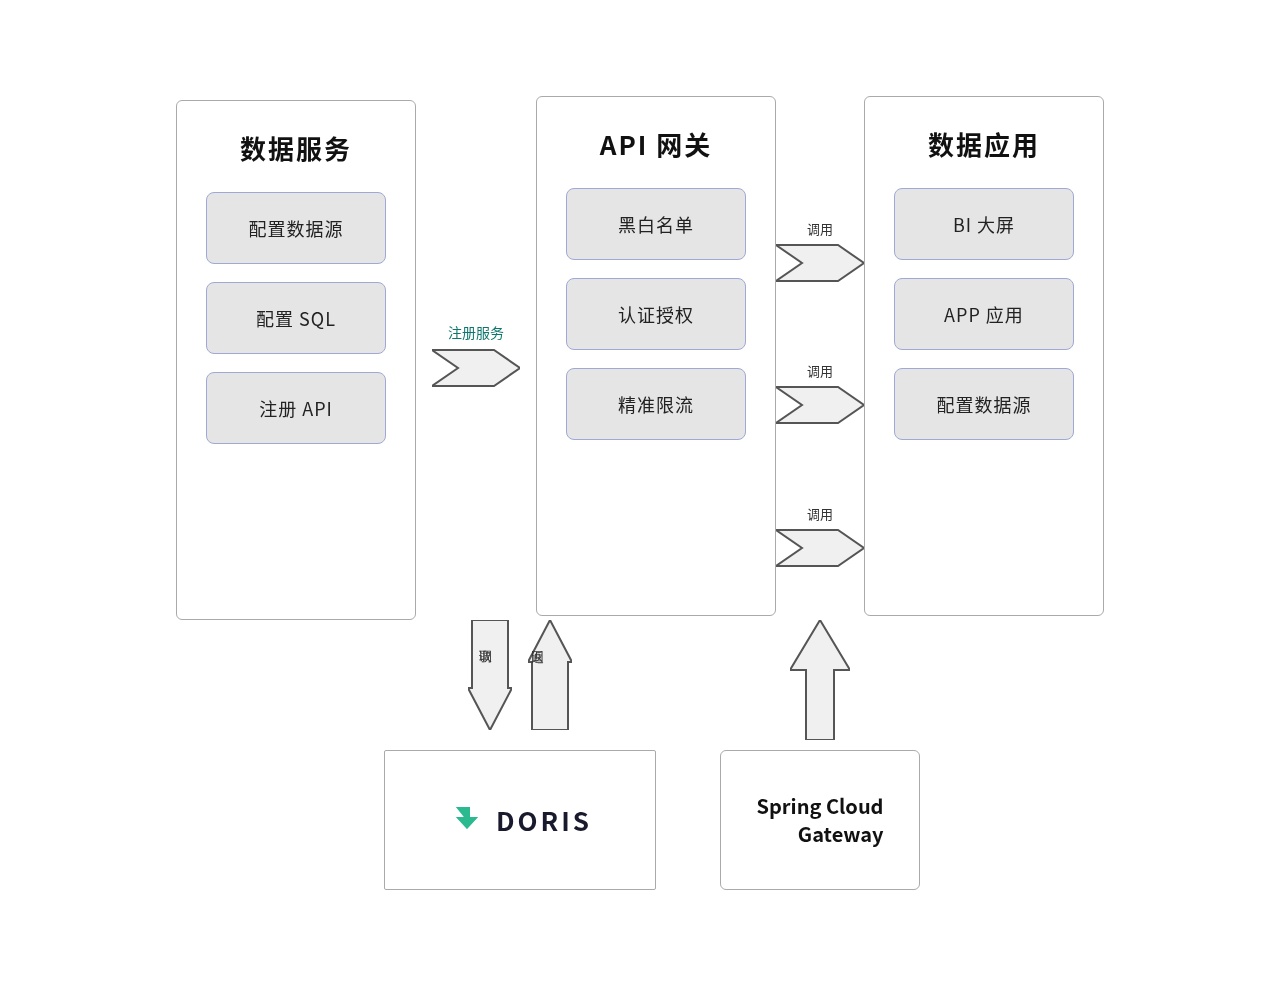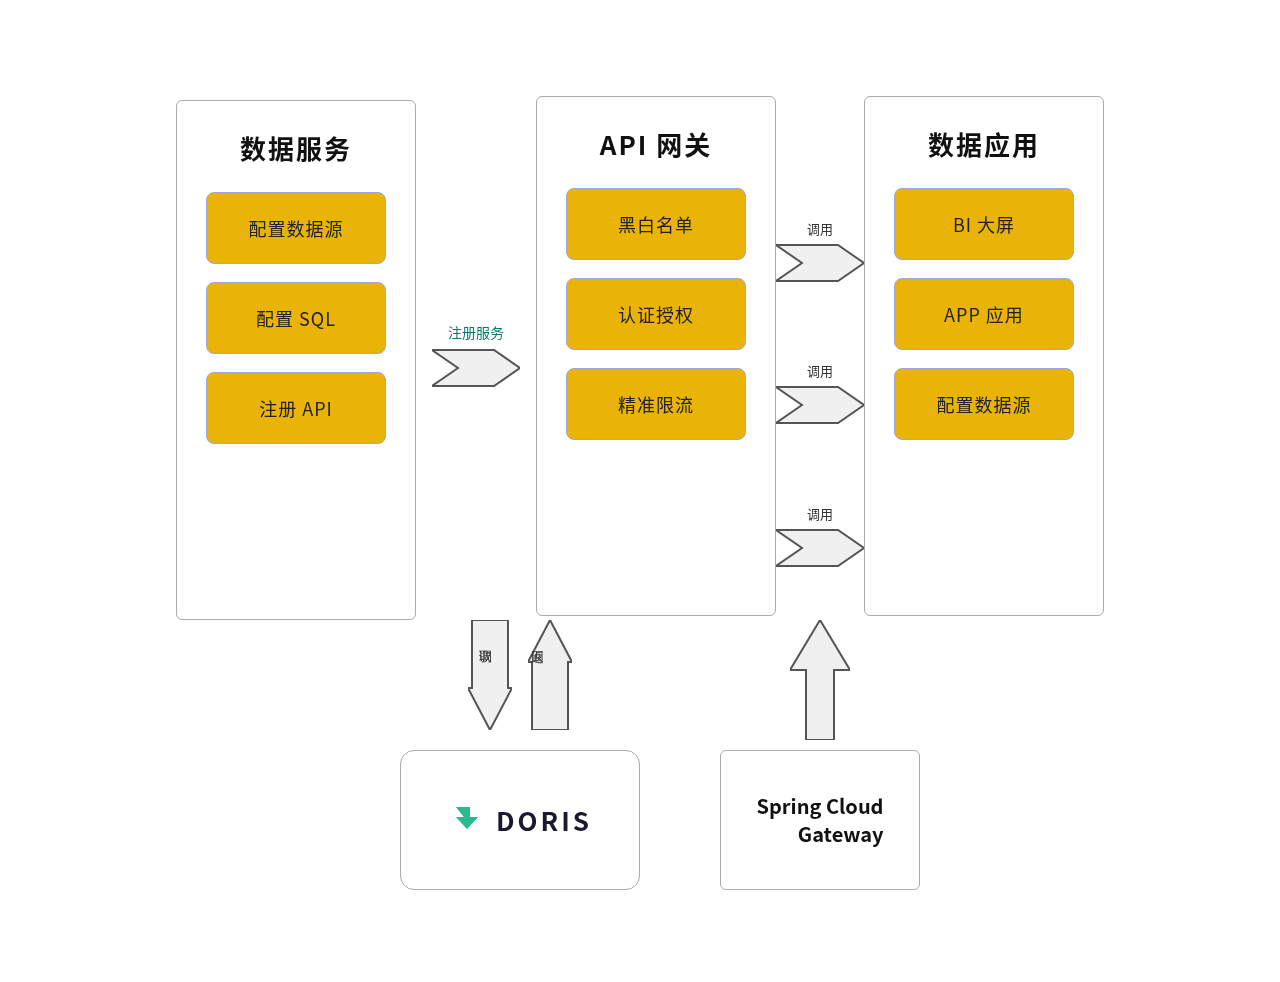--- a/index.html
+++ b/index.html
@@ -49,21 +49,21 @@
       color: #111;
       margin-bottom: 8px;
       letter-spacing: 2px;
     }
     .panel-left { width: 240px; margin-top: 7px; }
     .panel-mid { width: 240px; }
     .panel-right { width: 240px; }
 
     
     .inner-box {
-      background: #eab308;
+      background: #e5e5e5;
       border: 1.5px solid #a0a8d8;
       border-radius: 8px;
       width: 180px;
       height: 72px;
       display: flex;
       align-items: center;
       justify-content: center;
       font-size: 18px;
       color: #222;
       letter-spacing: 1px;
@@ -165,23 +165,23 @@
     }
     .v-arrow-label {
       font-size: 13px;
       color: #333;
       writing-mode: vertical-rl;
       text-orientation: mixed;
       white-space: nowrap;
     }
     .doris-box {
       border: 1.5px solid #aaa;
-      border-radius: 14px;
+      border-radius: 2px;
       background: #fff;
-      width: 240px;
+      width: 272px;
       height: 140px;
       display: flex;
       align-items: center;
       justify-content: center;
       gap: 10px;
     }
     .doris-logo {
       width: 38px;
       height: 38px;
     }

